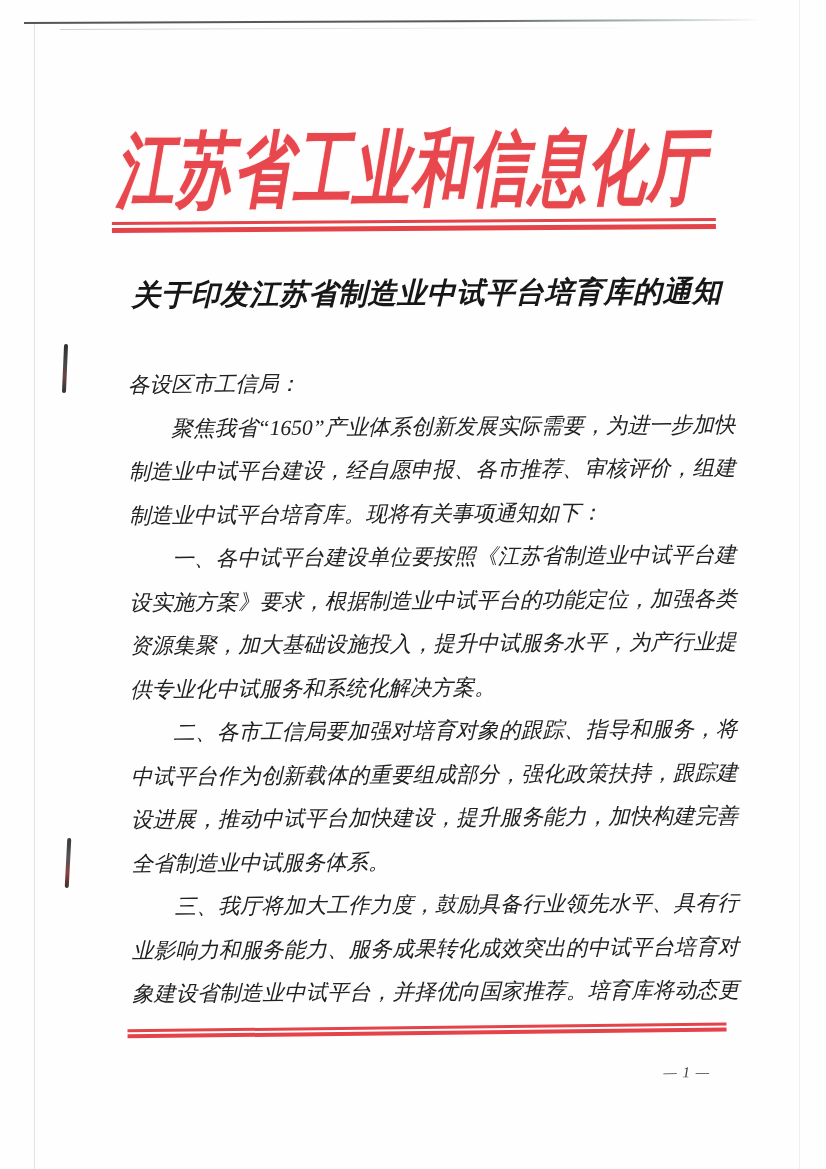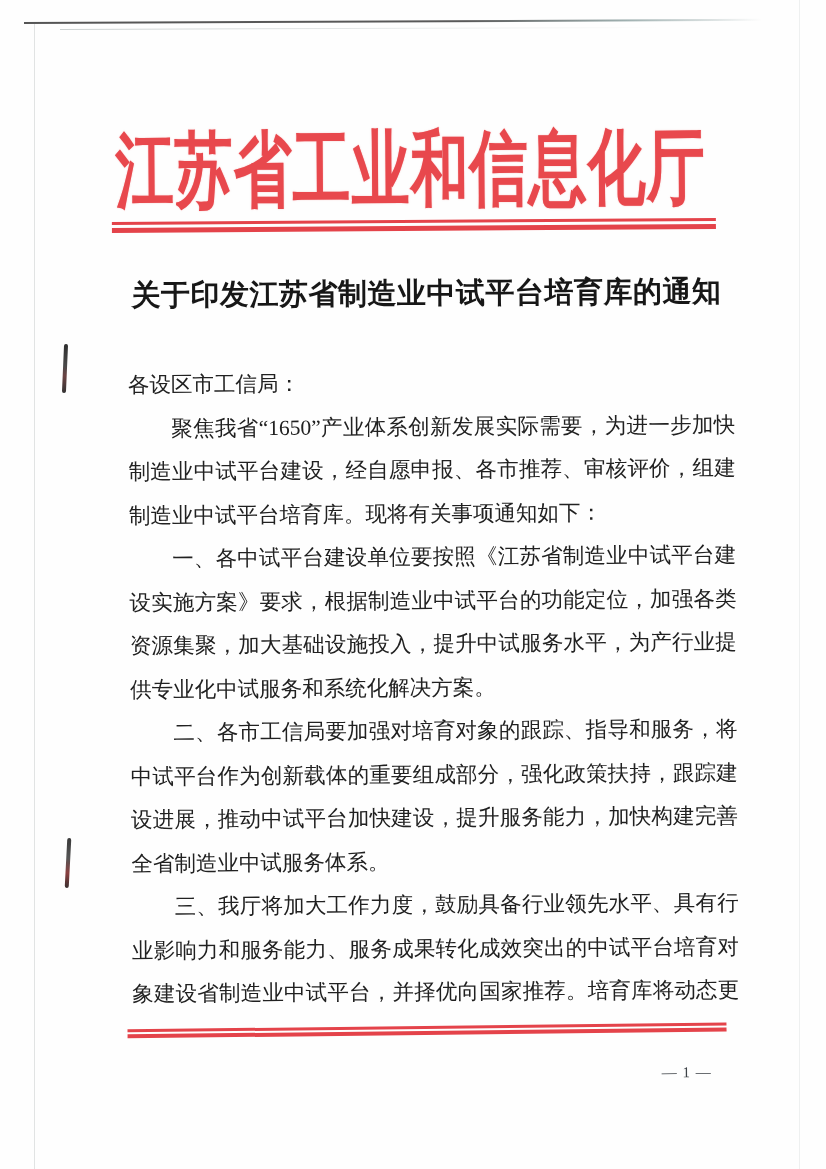--- a/index.html
+++ b/index.html
@@ -3,21 +3,21 @@
 <meta charset="utf-8">
 <style>
   html, body { margin: 0; padding: 0; }
   body {
     width: 826px; height: 1169px;
     background: #ffffff;
     font-family: "Liberation Serif", "DejaVu Serif", serif;
     position: relative;
     overflow: hidden;
   }
-  .scan { position: absolute; inset: 0; background: #fefefe; overflow: hidden; }
+  .scan { position: absolute; inset: 0; background: #fefefe; overflow: hidden; font-style: italic; }
 
   
   .top-edge {
     position: absolute; left: 24px; top: 22px; width: 802px; height: 2px;
     background: linear-gradient(90deg, #555 0%, #5a5a5a 55%, #9fb0b0 75%, rgba(255,255,255,0) 92%);
     transform: rotate(-0.25deg); transform-origin: left center;
   }
   .top-edge-echo {
     position: absolute; left: 60px; top: 29px; width: 600px; height: 1px;
     background: linear-gradient(90deg, rgba(160,170,170,.55), rgba(160,170,170,0));

